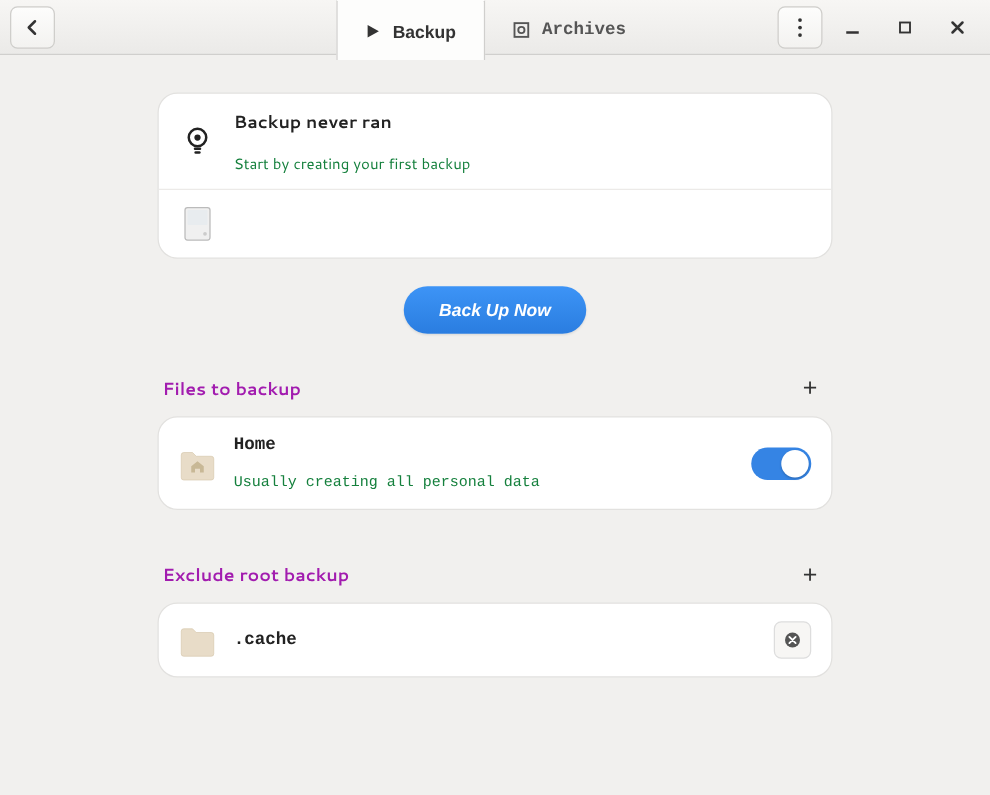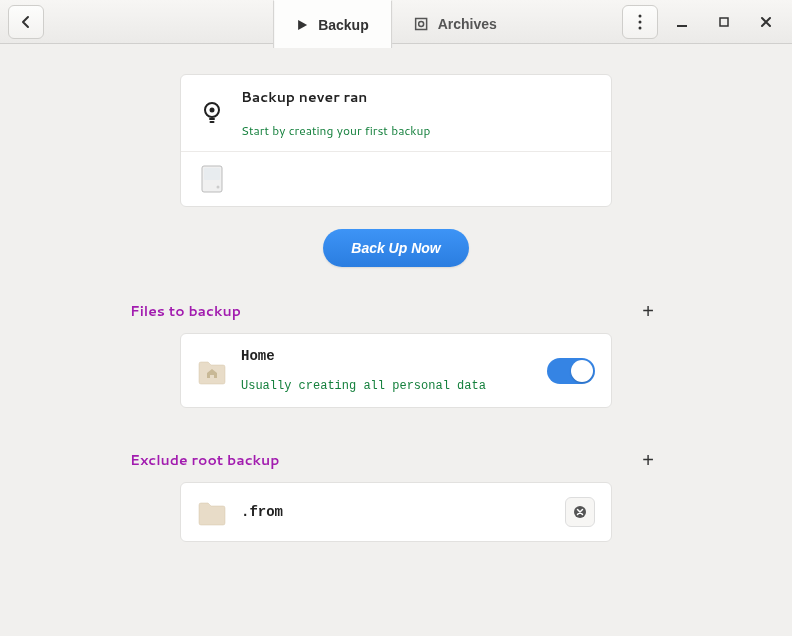--- a/index.html
+++ b/index.html
@@ -41,29 +41,29 @@
   font-size: 14px; font-weight: 700; color: #333;
   cursor: pointer;
   border: none; background: transparent;
 }
 .tab.active {
   background: #fdfdfc;
   border-left: 1px solid #d0cfcd;
   border-right: 1px solid #d0cfcd;
   border-top: 1px solid transparent;
 }
-.tab.inactive { color: #555; font-weight: 600; }
+.tab.inactive { color: #555; font-weight: 600; font-family: Liberation Mono, monospace; }
 .content {
   padding: 30px 0 0 0;
   display: flex; flex-direction: column; align-items: center;
 }
 .card-group {
-  width: 432px;
+  width: 540px;
   border: 1px solid #e2e1df;
-  border-radius: 6px;
+  border-radius: 16px;
   background: #fff;
   overflow: hidden;
 }
 .card-row {
   display: flex; align-items: center; gap: 14px;
   padding: 12px 16px;
 }
 .card-row + .card-row { border-top: 1px solid #eceae8; }
 .card-icon { width: 30px; height: 30px; flex-shrink: 0; display: flex; align-items: center; justify-content: center; }
 .card-text { flex: 1; }
@@ -232,21 +232,21 @@
   </div>
 
   <div class="card-group">
     <div class="row-full">
       <div class="card-icon">
         <svg class="folder-icon" viewBox="0 0 30 26">
             <path d="M2 6 L2 24 Q2 26 4 26 L26 26 Q28 26 28 24 L28 9 Q28 7 26 7 L14 7 L11 4 L4 4 Q2 4 2 6 Z" fill="#e8dcc8" stroke="#d4c5a8" stroke-width="0.5"></path>
           </svg>
       </div>
       <div class="card-text">
-        <div class="card-title">.from</div>
+        <div class="card-title">.cache</div>
       </div>
       <button class="remove-btn">
         <svg width="14" height="14" viewBox="0 0 14 14">
             <circle cx="7" cy="7" r="6" fill="#555"></circle>
             <path d="M4.5 4.5 L9.5 9.5 M9.5 4.5 L4.5 9.5" stroke="#fff" stroke-width="1.5" stroke-linecap="round"></path>
           </svg>
       </button>
     </div>
   </div>
 

